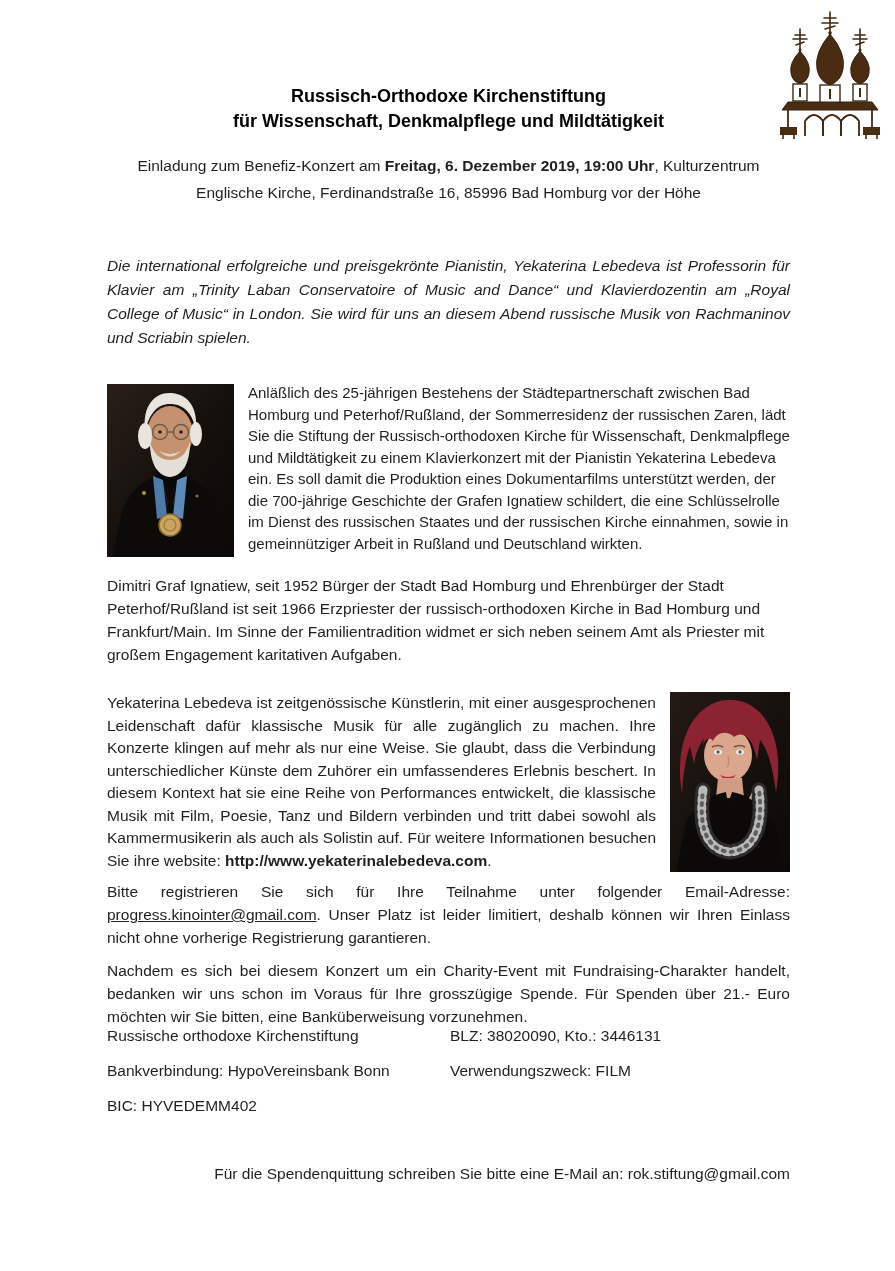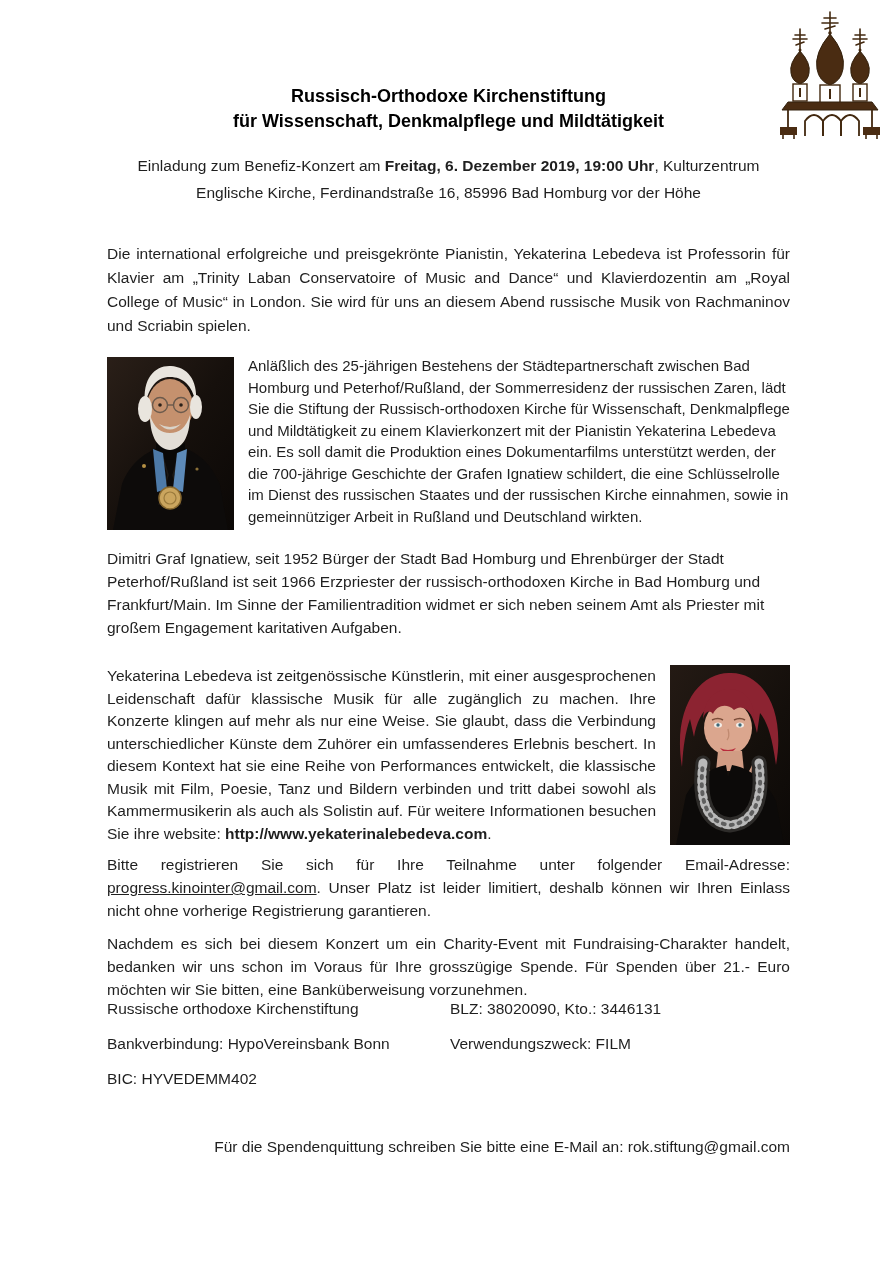--- a/index.html
+++ b/index.html
@@ -8,22 +8,22 @@
     background:#ffffff;overflow:hidden;
     font-family:"Liberation Sans",sans-serif;color:#1f1f1f;
   }
   .logo{position:absolute;top:8px;right:10px;width:110px;height:134px;}
   .content{position:absolute;left:107px;top:0;width:683px;}
   .title{margin:84px 0 0;font-size:18px;line-height:25px;font-weight:700;text-align:center;color:#000000;}
   .title span{display:block;}
   .invite{margin:18px 0 0;font-size:15.5px;line-height:27px;text-align:center;}
   .para{margin:0;font-size:15.5px;line-height:23px;}
   .justify{text-align:justify;}
-  .p-intro{margin-top:36px;line-height:24px;}
-  .photo-block{margin-top:17px;overflow:hidden;}
+  .p-intro{margin-top:48px;line-height:24px;font-style:italic;}
+  .photo-block{margin-top:32px;overflow:hidden;}
   .photo-left{float:left;width:127px;height:173px;margin:2px 14px 2px 0;}
   .p-anniv{font-size:15px;line-height:21.5px;text-align:left;}
   .p-dimitri{margin-top:15px;}
   .photo-block2{margin-top:26px;}
   .photo-right{float:right;width:120px;height:180px;margin:0 0 2px 14px;}
   .p-yek{line-height:22.5px;}
   .p-register{clear:both;margin-top:8px;}
   .p-charity{margin-top:10px;}
   .url{font-weight:700;}
   .email{text-decoration:underline;}

